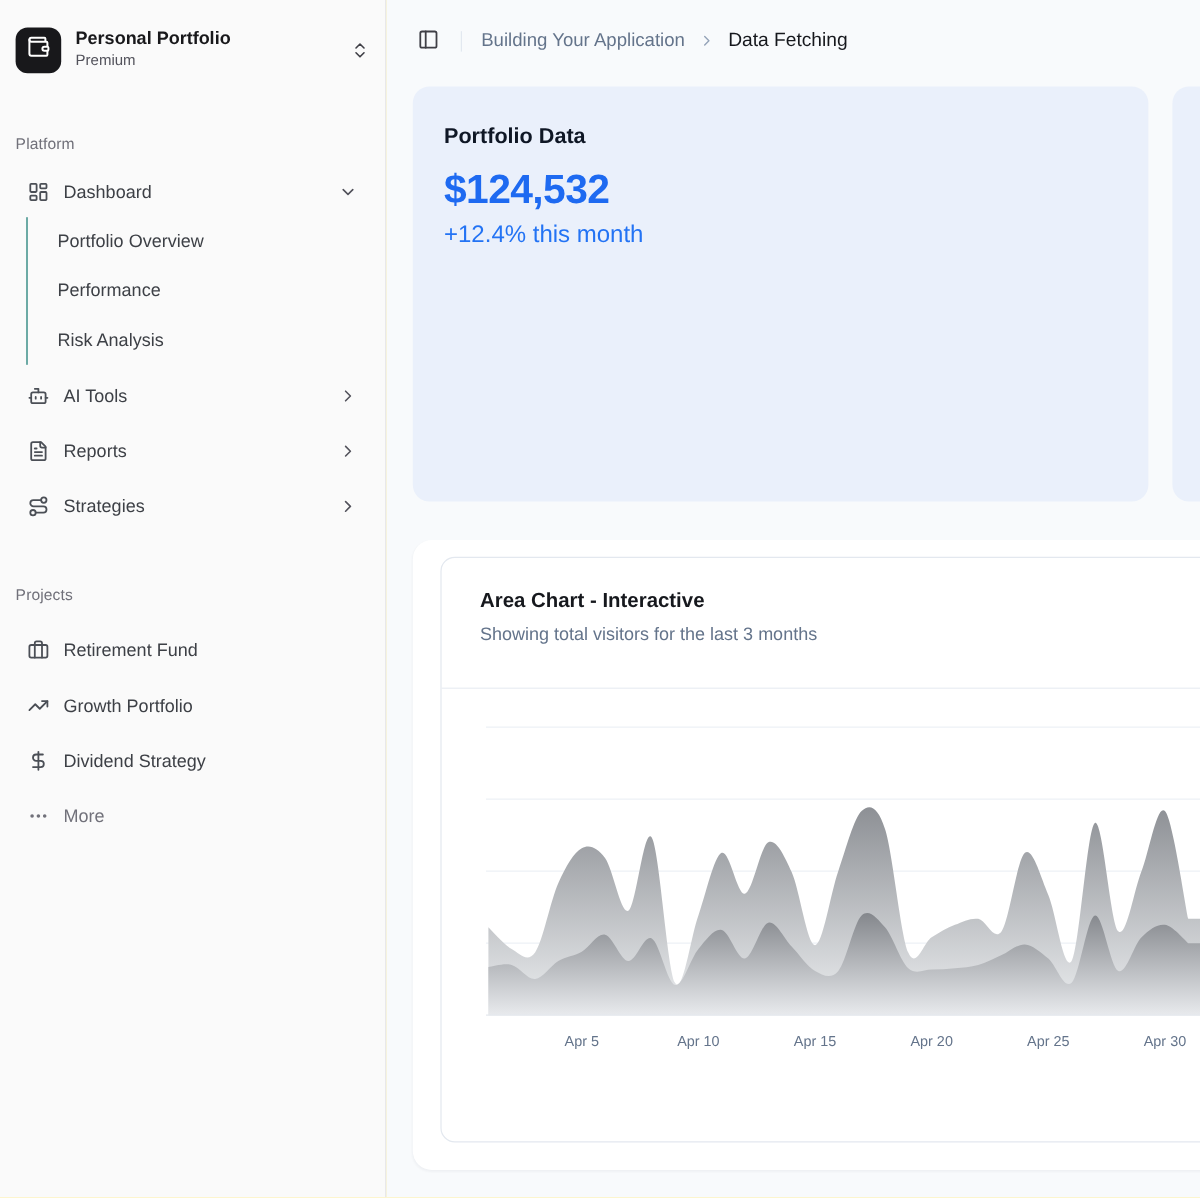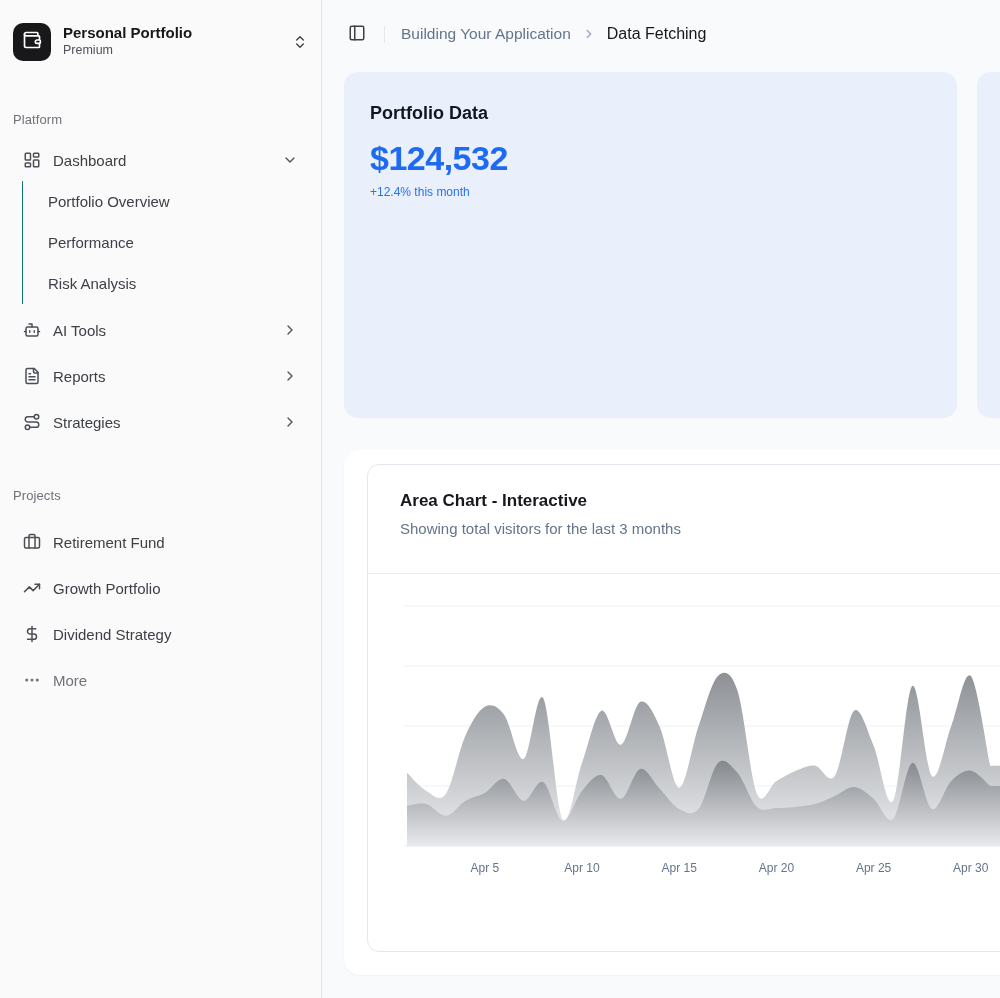--- a/index.html
+++ b/index.html
@@ -33,21 +33,21 @@
   .tb-toggle{width:26px;height:26px;display:flex;align-items:center;justify-content:center;color:#3f3f46;background:none;border:none;padding:0;cursor:pointer;}
   .tb-sep{width:1px;height:17px;background:#e2e8f0;margin:0 16px 0 14px;}
   .bc{display:flex;align-items:center;}
   .bc-parent{font-size:15.5px;color:#64748b;cursor:pointer;}
   .bc-chev{color:#94a3b8;margin:0 11px;display:flex;align-items:center;}
   .bc-current{font-size:16px;color:#16181d;}
 
   .stat-card{position:absolute;left:22px;top:72px;width:613px;height:346px;background:#eaf0fb;border-radius:14px;box-sizing:border-box;padding:31px 26px 0 26px;}
   .stat-title{font-size:18px;font-weight:700;color:#0f1725;}
   .stat-value{font-size:34px;font-weight:800;letter-spacing:-.5px;margin-top:15px;}
-  .stat-change{font-size:12px;margin-top:7px;}
+  .stat-change{font-size:20px;margin-top:7px;}
   .stat-card-2{position:absolute;left:655px;top:72px;width:90px;height:346px;background:#eaf0fb;border-radius:14px;}
 
   .outer-card{position:absolute;left:22px;top:450px;width:800px;height:525px;background:#ffffff;border-radius:16px;box-shadow:0 1px 2px rgba(15,23,42,.04);}
   .chart-card{position:absolute;left:45px;top:464px;width:820px;height:488px;background:#ffffff;border:1px solid #e3e8ef;border-radius:12px;box-sizing:border-box;}
   .chart-header{height:109px;box-sizing:border-box;border-bottom:1px solid #e9edf3;padding:26px 0 0 32px;}
   .chart-title{font-size:17px;font-weight:700;color:#16181d;}
   .chart-subtitle{font-size:15px;color:#64748b;margin-top:9px;}
   .chart-plot{position:absolute;left:37px;top:121px;width:640px;height:292px;}
   svg text{font-family:"Liberation Sans",sans-serif;}
 </style>

